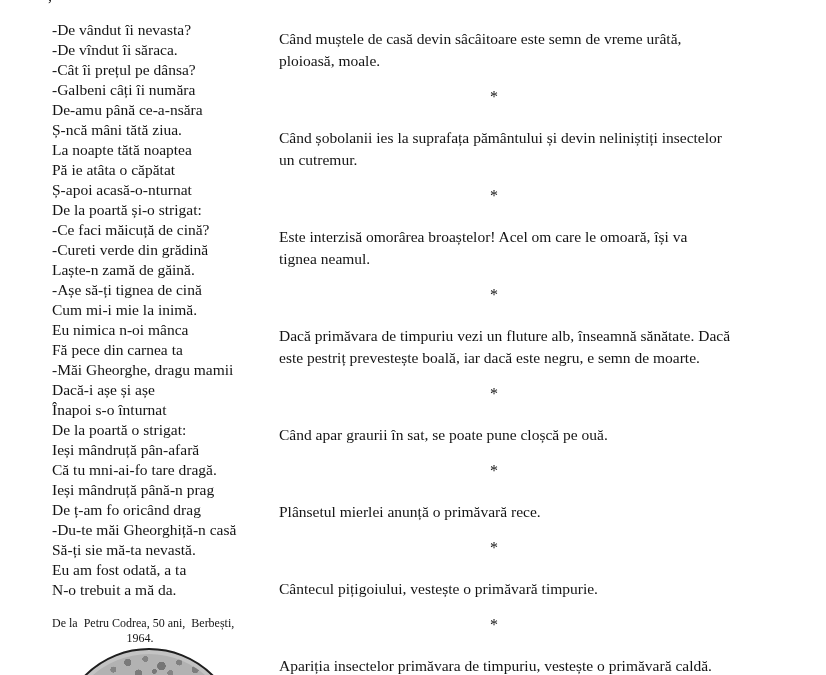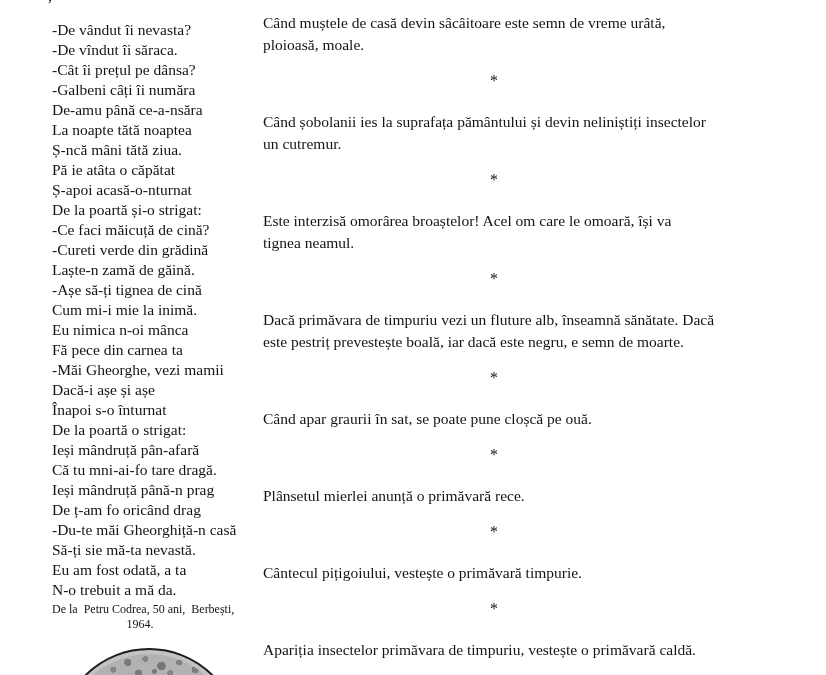--- a/index.html
+++ b/index.html
@@ -32,40 +32,40 @@
     left: 52px;
     top: 20px;
     width: 200px;
   }
   .poem-line {
     font-size: 15.5px;
     line-height: 20px;
     white-space: nowrap;
   }
   .poem-attribution {
-    margin-top: 2px;
+    margin-top: 16px;
     width: 176px;
     font-size: 12px;
     line-height: 15px;
     white-space: pre;
   }
   .attribution-year {
     width: 176px;
     font-size: 12px;
     line-height: 15px;
     text-align: center;
   }
   .beliefs-column {
     position: absolute;
     left: 263px;
     top: 12px;
     width: 476px;
   }
   .belief-paragraph {
-    margin: 0;
+    margin: 16px;
   }
   .paragraph-line {
     font-size: 15.5px;
     line-height: 22px;
     white-space: nowrap;
   }
   .asterisk-separator {
     text-align: center;
     padding-right: 14px;
     font-size: 16px;
@@ -104,33 +104,33 @@
 <div class="page">
 
   <span class="cutoff-fragment">,</span>
 
   <div class="poem-column">
     <div class="poem-line">-De vândut îi nevasta?</div>
     <div class="poem-line">-De vîndut îi săraca.</div>
     <div class="poem-line">-Cât îi prețul pe dânsa?</div>
     <div class="poem-line">-Galbeni câți îi număra</div>
     <div class="poem-line">De-amu până ce-a-nsăra</div>
+    <div class="poem-line">Ș-ncă mâni tătă ziua.</div>
     <div class="poem-line">La noapte tătă noaptea</div>
-    <div class="poem-line">Ș-ncă mâni tătă ziua.</div>
     <div class="poem-line">Pă ie atâta o căpătat</div>
     <div class="poem-line">Ș-apoi acasă-o-nturnat</div>
     <div class="poem-line">De la poartă și-o strigat:</div>
     <div class="poem-line">-Ce faci măicuță de cină?</div>
     <div class="poem-line">-Cureti verde din grădină</div>
     <div class="poem-line">Laște-n zamă de găină.</div>
     <div class="poem-line">-Așe să-ți tignea de cină</div>
     <div class="poem-line">Cum mi-i mie la inimă.</div>
     <div class="poem-line">Eu nimica n-oi mânca</div>
     <div class="poem-line">Fă pece din carnea ta</div>
-    <div class="poem-line">-Măi Gheorghe, vezi mamii</div>
+    <div class="poem-line">-Măi Gheorghe, dragu mamii</div>
     <div class="poem-line">Dacă-i așe și așe</div>
     <div class="poem-line">Înapoi s-o înturnat</div>
     <div class="poem-line">De la poartă o strigat:</div>
     <div class="poem-line">Ieși mândruță pân-afară</div>
     <div class="poem-line">Că tu mni-ai-fo tare dragă.</div>
     <div class="poem-line">Ieși mândruță până-n prag</div>
     <div class="poem-line">De ț-am fo oricând drag</div>
     <div class="poem-line">-Du-te măi Gheorghiță-n casă</div>
     <div class="poem-line">Să-ți sie mă-ta nevastă.</div>
     <div class="poem-line">Eu am fost odată, a ta</div>

